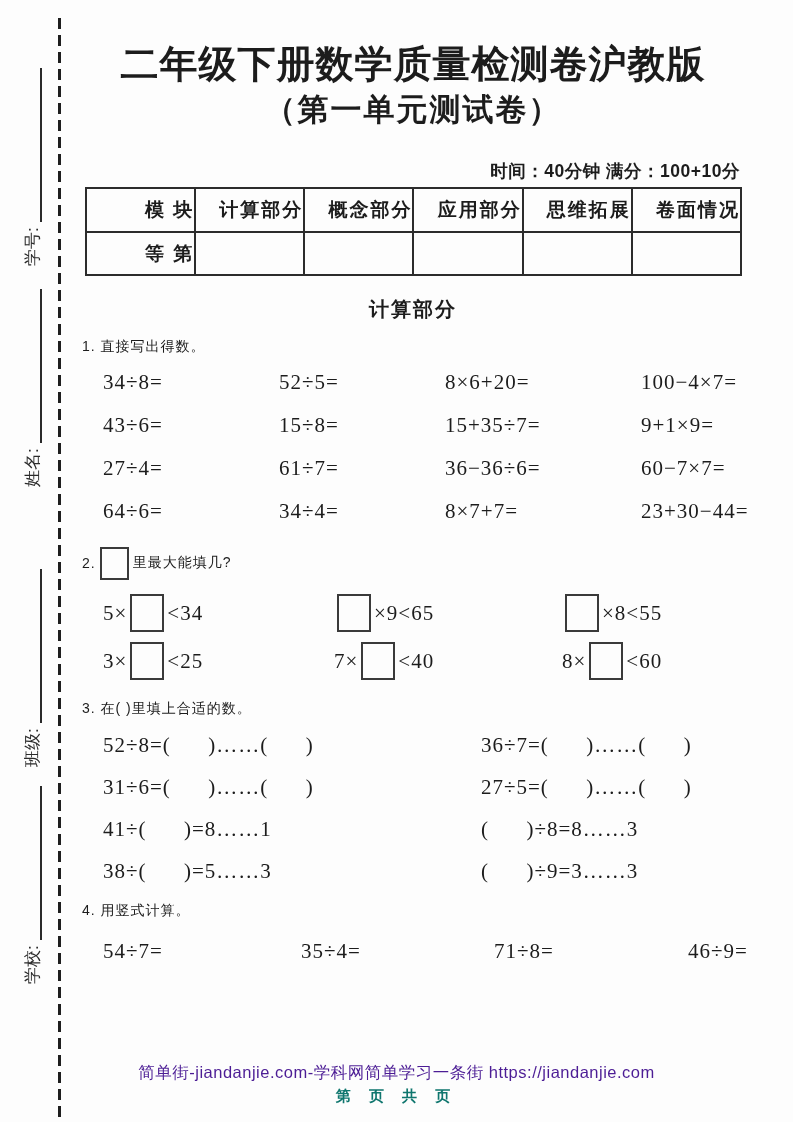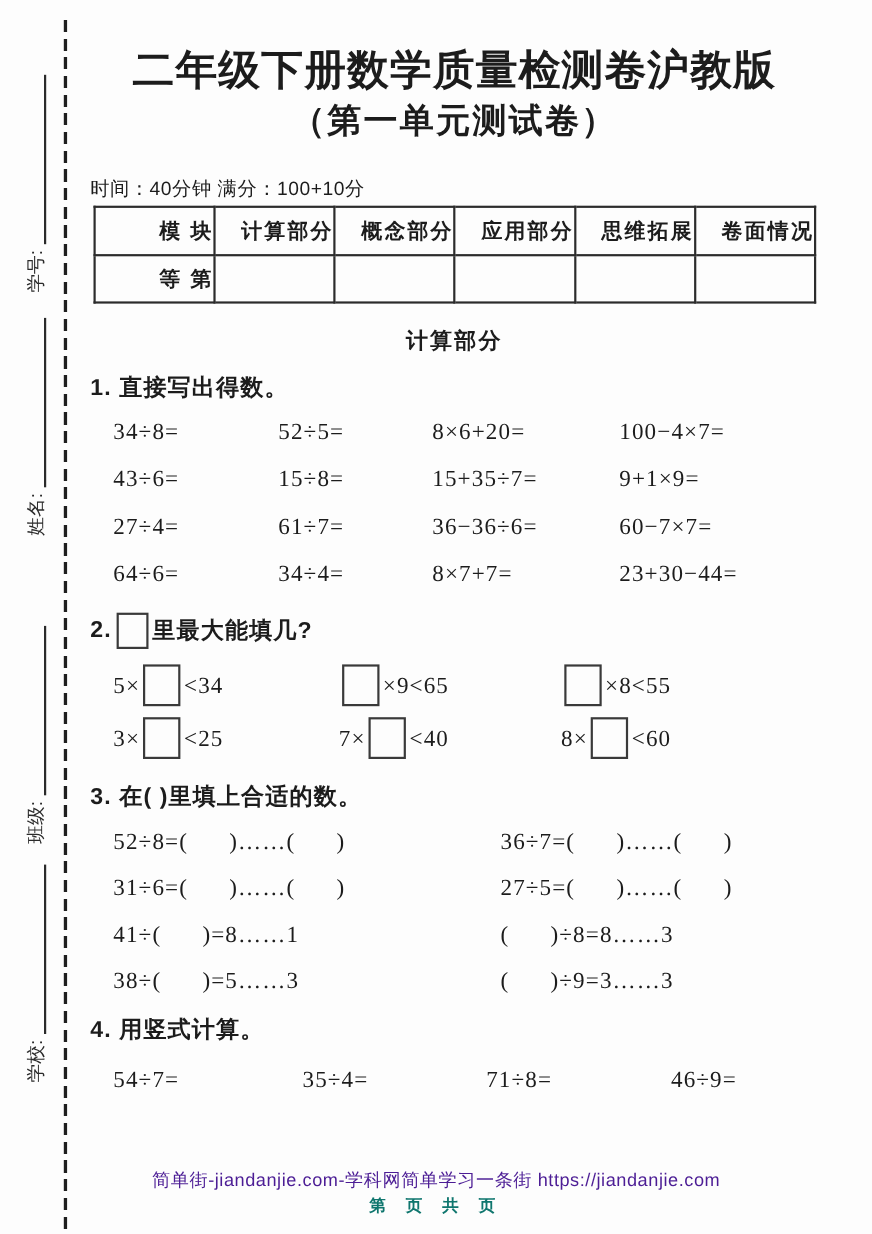--- a/index.html
+++ b/index.html
@@ -33,48 +33,48 @@
   .content { position:absolute; left:82px; top:0; width:662px; }
   .title {
     margin-top:40px; text-align:center;
     font-size:38px; font-weight:bold; letter-spacing:1px; line-height:1.3;
   }
   .subtitle {
     text-align:center;
     font-size:31px; font-weight:bold; letter-spacing:2px;
   }
   .exam-info {
-    margin-top:28px; padding-right:4px;
-    font-size:17.5px; font-weight:normal; letter-spacing:.5px;
+    margin-top:28px; text-align:right; padding-right:4px;
+    font-size:17.5px; font-weight:bold; letter-spacing:.5px;
   }
   table.score {
     margin-top:4px; margin-left:3px;
     width:657px; border-collapse:collapse;
     table-layout:fixed;
   }
   table.score td {
     border:2px solid #2c2c2c;
     height:44px; text-align:right; vertical-align:middle;
     font-size:19px; font-weight:bold; letter-spacing:2px;
   }
   table.score tr:last-child td { height:43px; }
   .section-title {
     margin-top:20px; text-align:center;
     font-size:20px; font-weight:bold; letter-spacing:2px;
   }
   .q-heading {
     margin-top:15px;
-    font-size:21px; font-weight:bold; letter-spacing:1px;
+    font-size:14px; font-weight:normal; letter-spacing:1px;
     display:flex; align-items:center;
   }
   .math {
     font-family:"Liberation Serif","DejaVu Serif",serif;
     font-size:21px; white-space:pre; letter-spacing:1px;
   }
-  .grid-row { display:grid; align-items:center; padding-left:21px; }
+  .grid-row { display:grid; align-items:center; padding-left:21px;gap:26px; }
   .q1-row  { grid-template-columns:150px 140px 170px 1fr; height:43px; }
   .q1-rows { margin-top:5px; }
   .q2-row  { grid-template-columns:205px 202px 1fr; height:48px; }
   .q2-rows { margin-top:4px; }
   .q3-row  { grid-template-columns:352px 1fr; height:42px; }
   .q3-rows { margin-top:6px; }
   .q4-row  { grid-template-columns:172px 167px 168px 1fr; height:34px; margin-top:14px; }
   .q2-item { display:flex; align-items:center; }
   .box {
     display:inline-block; width:34px; height:38px;

